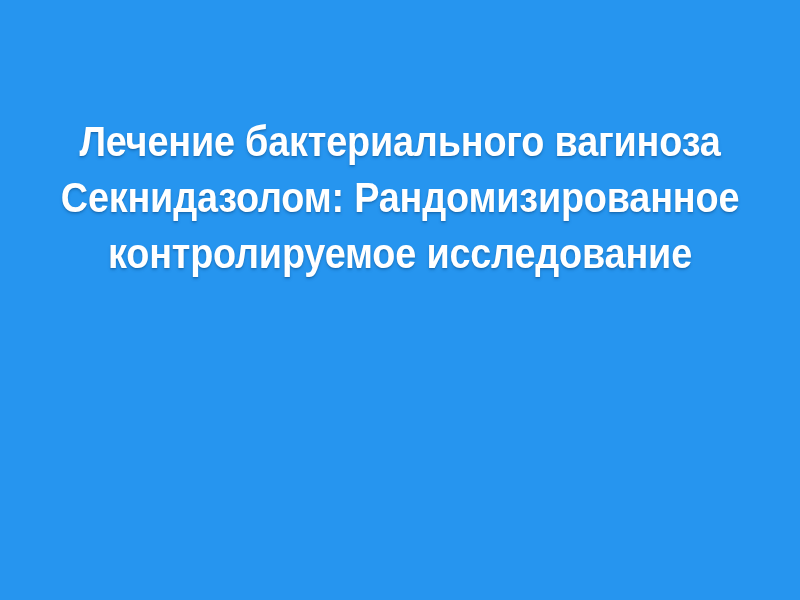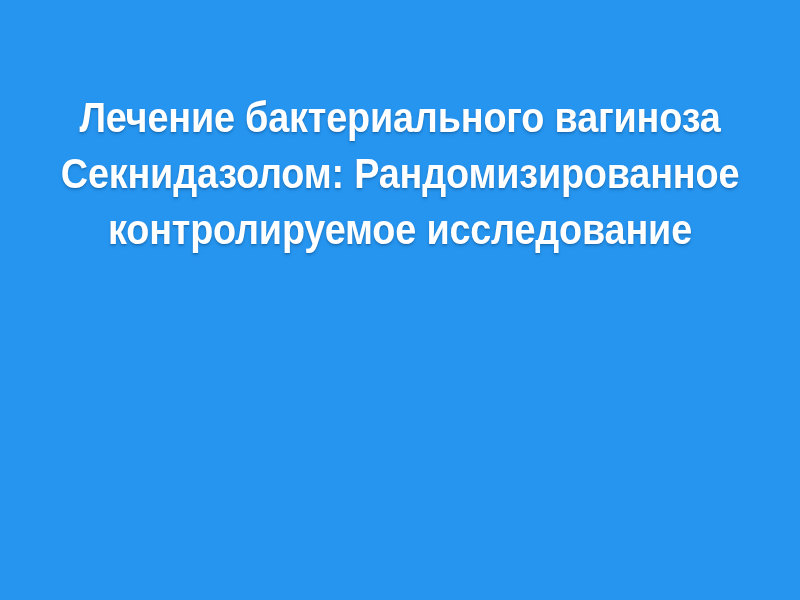--- a/index.html
+++ b/index.html
@@ -21,21 +21,21 @@
     height: 600px;
     background: #2695ef;
     display: flex;
     align-items: flex-start;
     justify-content: center;
     box-sizing: border-box;
   }
 
   #title-block {
     width: 760px;
-    margin-top: 90px;
+    margin-top: 114px;
     text-align: center;
   }
 
   .title-line {
     display: block;
     color: #ffffff;
     font-family: "Liberation Sans", "DejaVu Sans", sans-serif;
     font-weight: 700;
     font-size: 42px;
     line-height: 56px;

